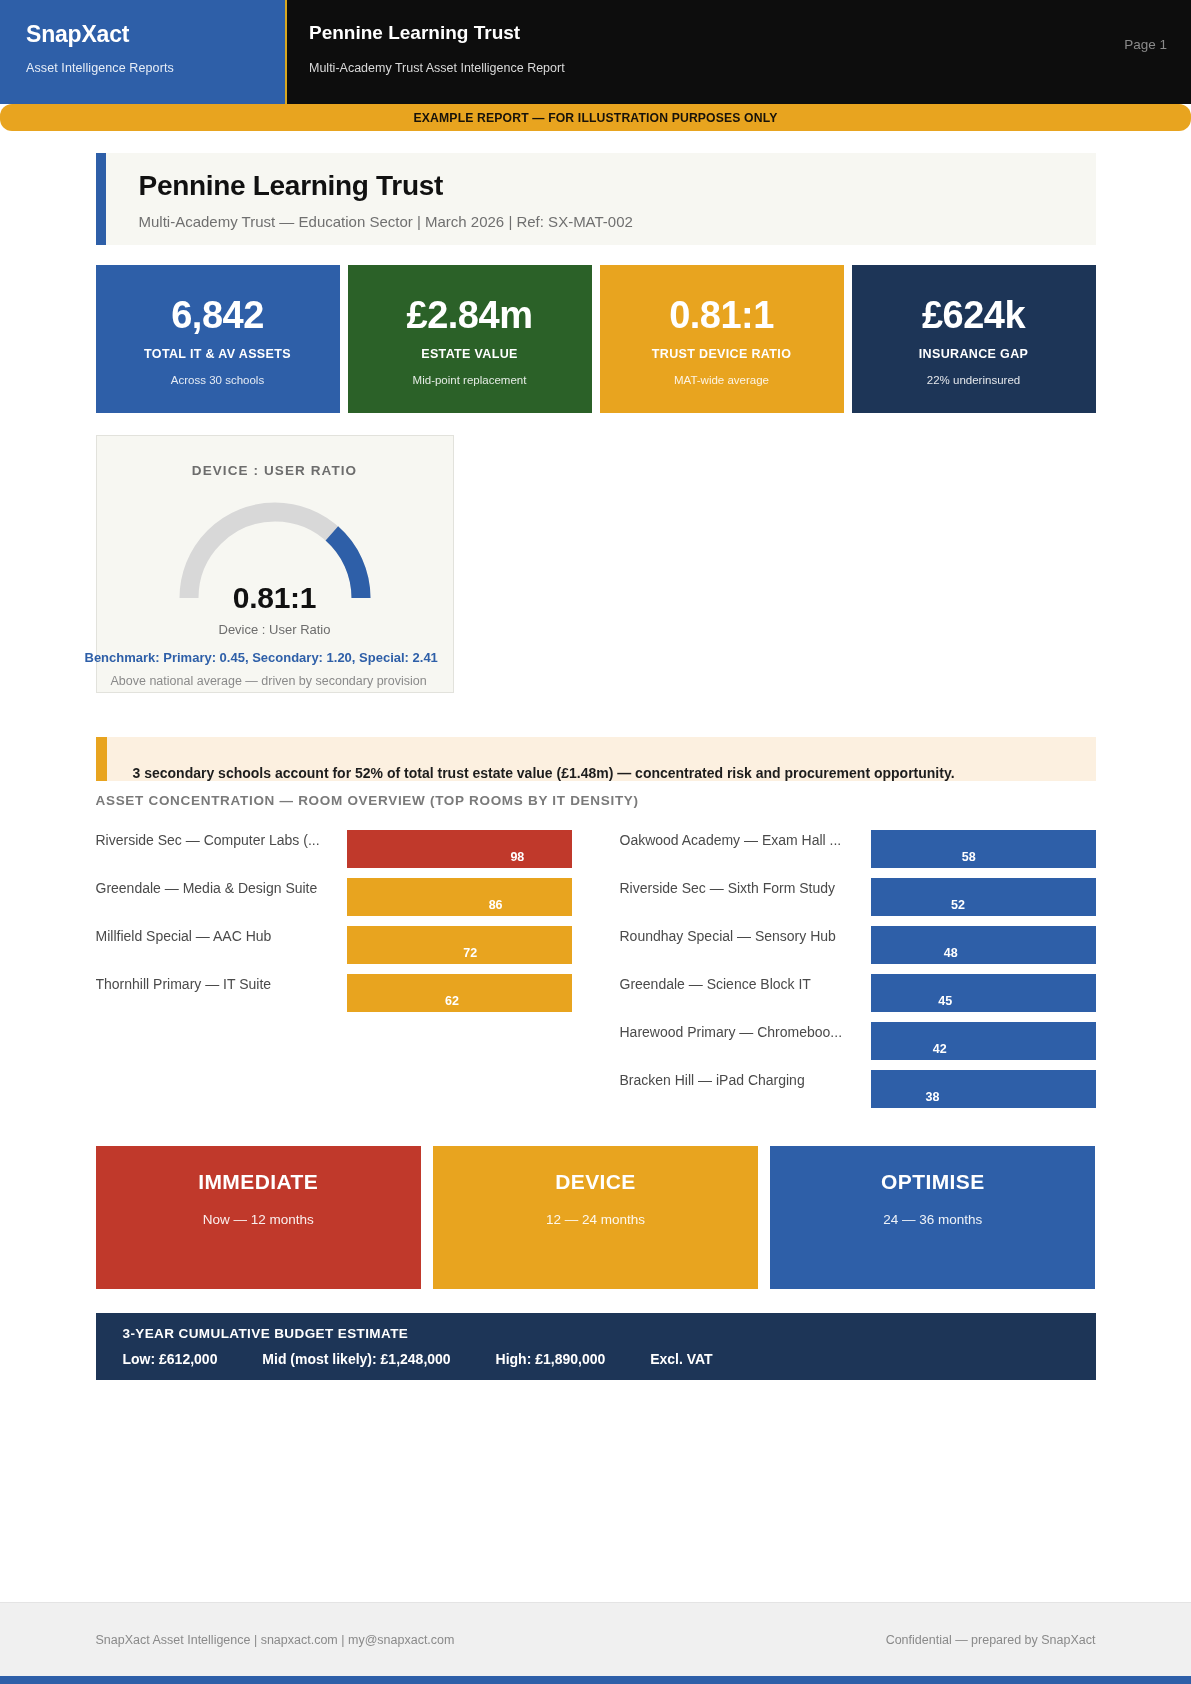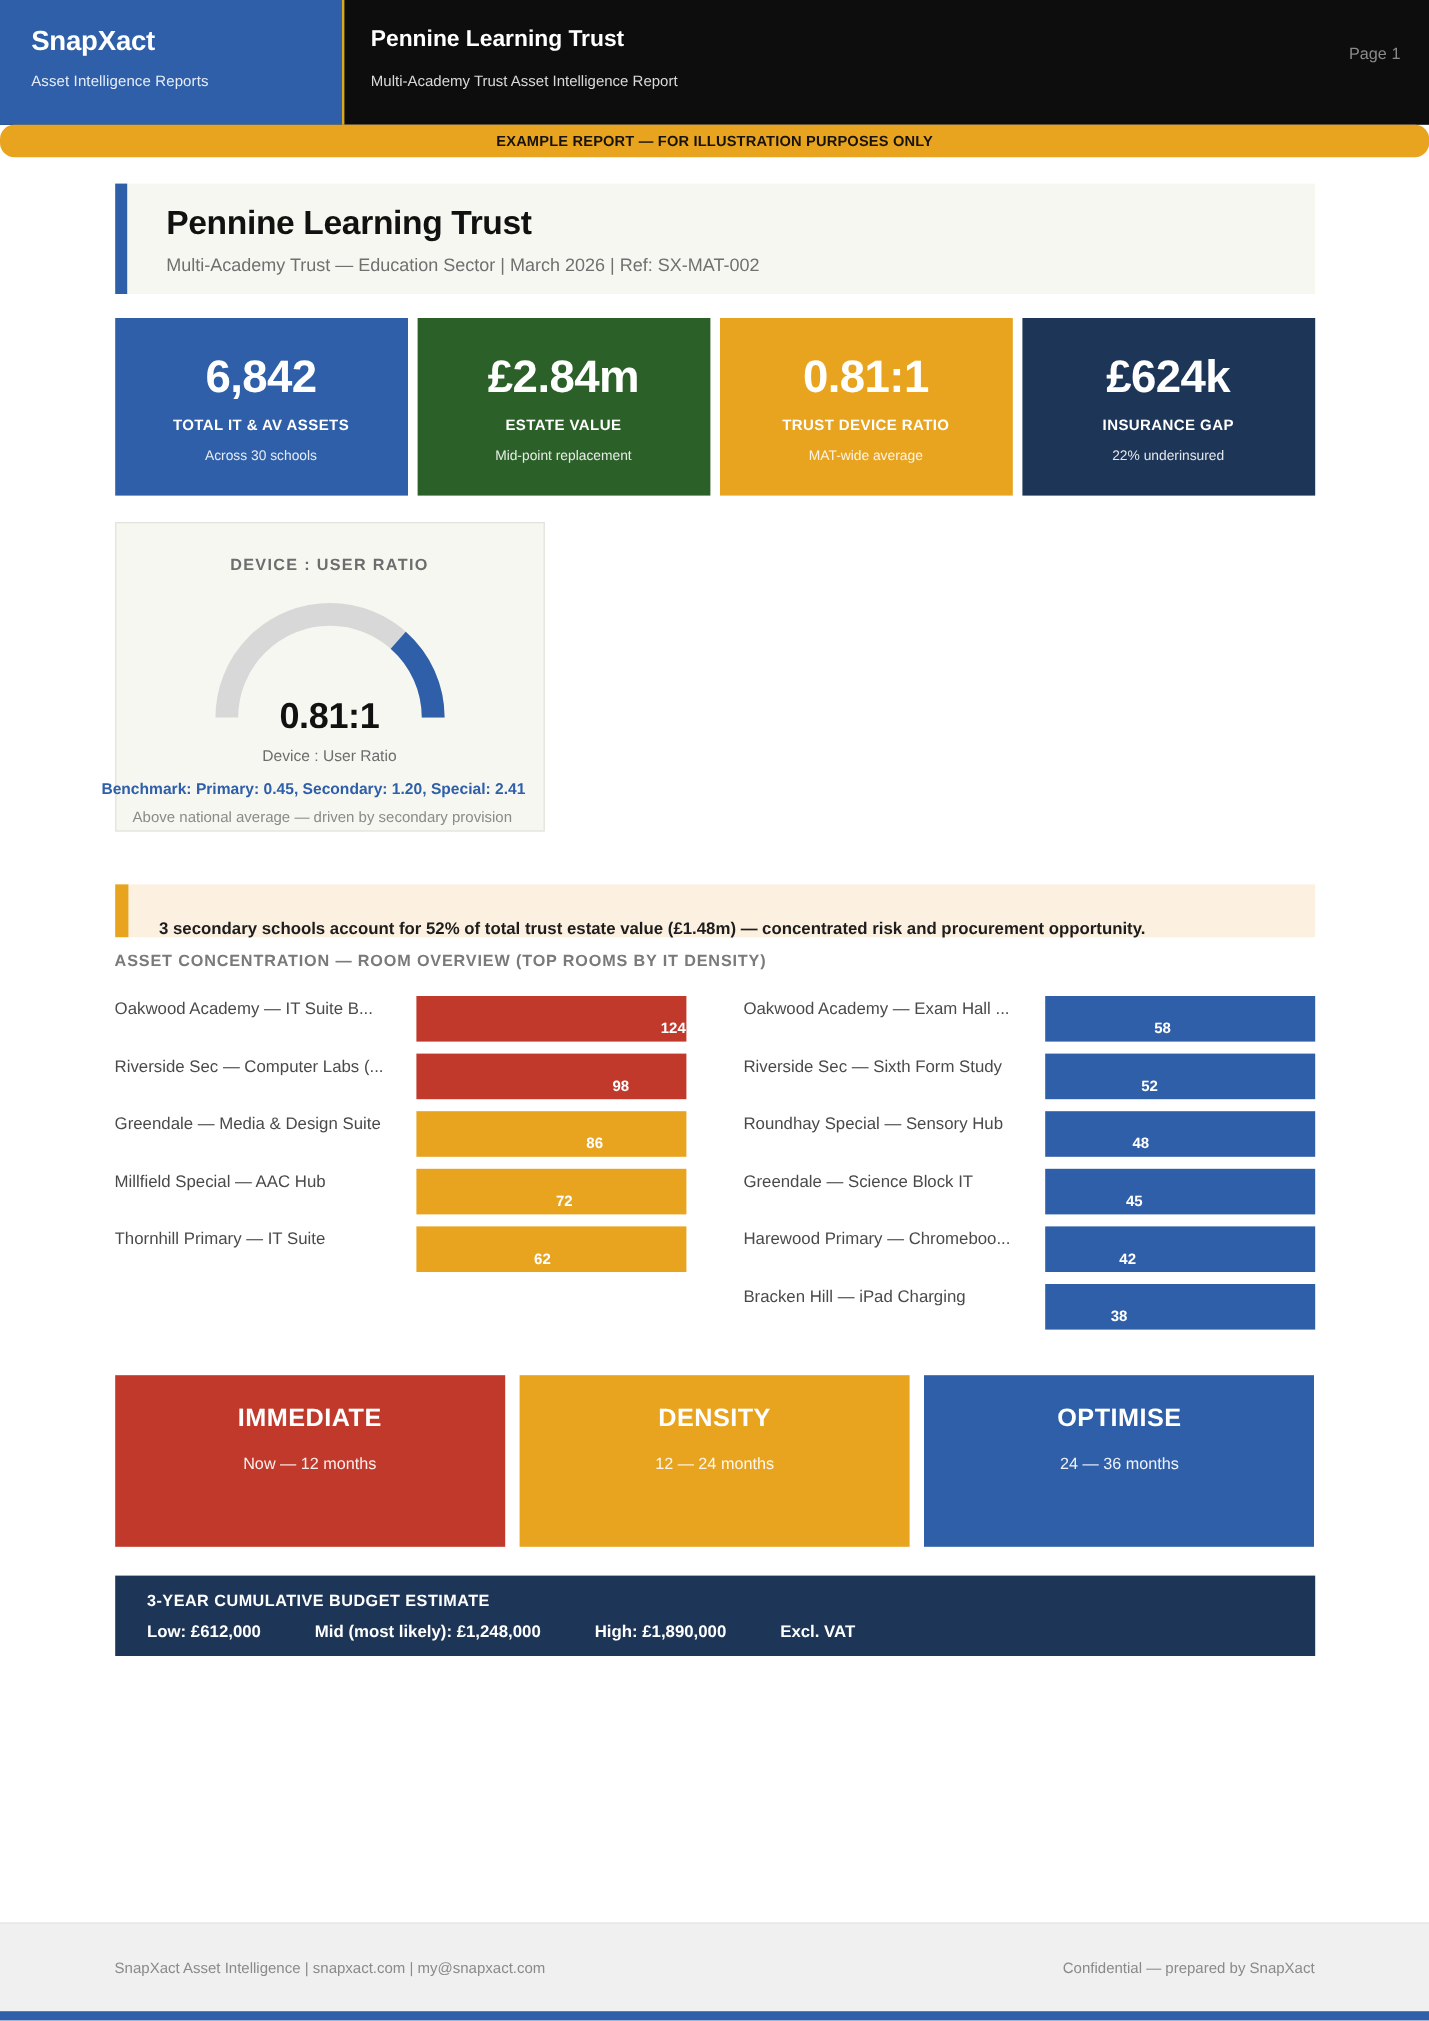--- a/index.html
+++ b/index.html
@@ -456,27 +456,20 @@
       <div class="callout">
         <div class="callout-accent"></div>
         <div class="callout-text">3 secondary schools account for 52% of total trust estate value (£1.48m) — concentrated risk and procurement opportunity.</div>
       </div>
 
       <div class="section-head">ASSET CONCENTRATION — ROOM OVERVIEW (TOP ROOMS BY IT DENSITY)</div>
 
       <div class="bars">
         <div class="bar-col" id="bar-col-0">
             <div class="bar-row">
-              <div class="bar-label">Oakwood Academy — IT Suite B...</div>
-              <div class="bar-track">
-                <div class="bar-fill" style="background: rgb(192, 57, 43);"></div>
-                <div class="bar-num" style="left: 100%;">124</div>
-              </div>
-            </div>
-            <div class="bar-row">
               <div class="bar-label">Riverside Sec — Computer Labs (...</div>
               <div class="bar-track">
                 <div class="bar-fill" style="background: rgb(192, 57, 43);"></div>
                 <div class="bar-num" style="left: 79.0323%;">98</div>
               </div>
             </div>
             <div class="bar-row">
               <div class="bar-label">Greendale — Media &amp; Design Suite</div>
               <div class="bar-track">
                 <div class="bar-fill" style="background: rgb(232, 164, 31);"></div>
@@ -543,21 +536,21 @@
             </div>
           </div>
       </div>
 
       <div class="phases" id="phase-row">
           <div class="phase" style="background: rgb(192, 57, 43);">
             <div class="phase-title">IMMEDIATE</div>
             <div class="phase-sub">Now — 12 months</div>
           </div>
           <div class="phase" style="background: rgb(232, 164, 31);">
-            <div class="phase-title">DENSITY</div>
+            <div class="phase-title">DEVICE</div>
             <div class="phase-sub">12 — 24 months</div>
           </div>
           <div class="phase" style="background: rgb(46, 95, 168);">
             <div class="phase-title">OPTIMISE</div>
             <div class="phase-sub">24 — 36 months</div>
           </div>
         </div>
 
       <div class="budget">
         <div class="budget-title">3-YEAR CUMULATIVE BUDGET ESTIMATE</div>

